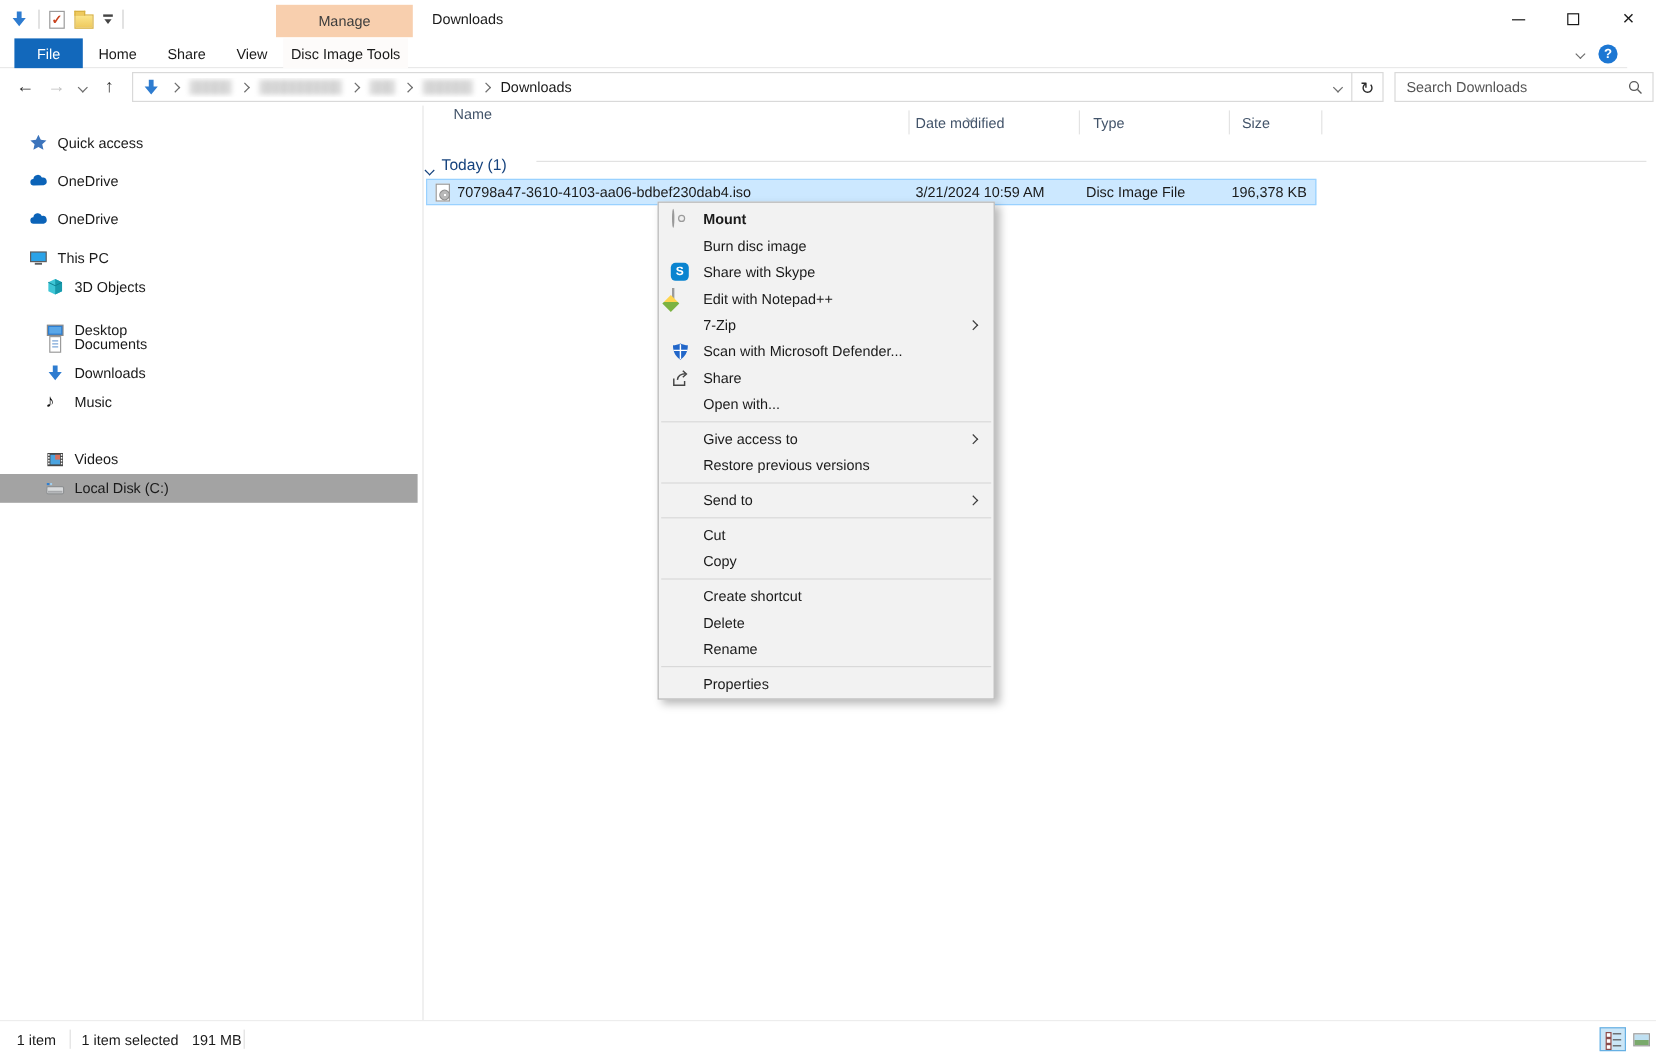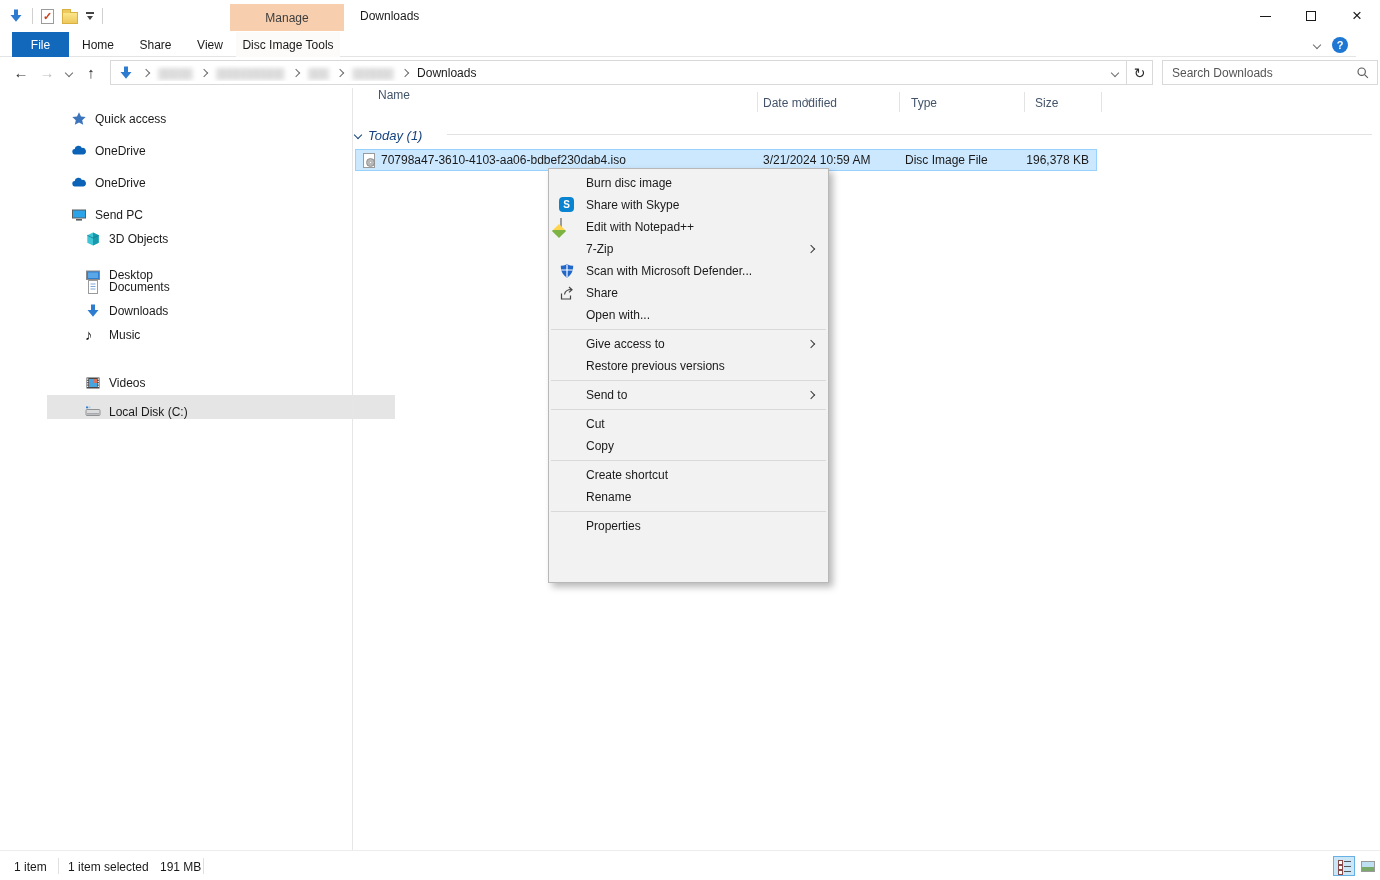--- a/index.html
+++ b/index.html
@@ -60,37 +60,37 @@
   .refresh-cell { width:26px; height:25px; border-left:1px solid #d9d9d9;
     display:flex; align-items:center; justify-content:center; font-size:14px; color:#2b2b2b; }
   .search-field { position:absolute; left:1162px; top:3px; width:216px; height:25px;
     border:1px solid #d9d9d9; display:flex; align-items:center; }
   .search-field input { flex:1; border:none; outline:none; padding-left:9px; font-size:12px;
     font-family:"Liberation Sans", sans-serif; color:#444; background:transparent; }
   .search-field input::placeholder { color:#555; opacity:1; }
   .mag-wrap { width:28px; display:flex; justify-content:center; }
 
   
-  .sidebar { position:absolute; left:0; top:88px; width:352px; height:762px; background:#fff;margin-left:47px; }
+  .sidebar { position:absolute; left:0; top:88px; width:352px; height:762px; background:#fff; }
   .pane-divider { position:absolute; left:352px; top:88px; width:1px; height:762px; background:#e6e6e6; }
   .side-row { position:absolute; height:24px; display:flex; align-items:center; gap:8px; width:348px; }
   .side-row.lvl0 { padding-left:24px; }
   .side-row.lvl1 { padding-left:38px; }
-  .side-row.sel { background:#e5e5e5;align-items:flex-end; }
+  .side-row.sel { background:#a3a3a3; }
   .side-row .lbl { white-space:nowrap; }
 
   .note-glyph { font-size:15px; color:#111; line-height:16px; }
 
   
   .col-head { position:absolute; top:88px; color:#43546a; }
   .head-sep { position:absolute; width:1px; height:20px; top:92px; background:#e3e3e3; }
   .sort-chev { position:absolute; left:806px; top:90px; }
   .sort-chev .chr { width:5px; height:5px; border-color:#8a97a5; }
 
-  .group-row { position:absolute; left:355px; top:125px; height:20px; display:flex; align-items:center; gap:7px;font-style:italic; }
+  .group-row { position:absolute; left:355px; top:125px; height:20px; display:flex; align-items:flex-end; gap:7px; }
   .group-row .chr { border-color:#16437e; width:6px; height:6px; }
   .group-label { color:#16437e; font-size:13px; }
   .group-line { position:absolute; left:447px; top:134px; width:925px; height:1px; background:#e2e2e2; }
 
   .file-row { position:absolute; left:355px; top:149px; width:742px; height:22px;
     background:#cce8ff; border:1px solid #99d1ff; }
   .file-row .cell { position:absolute; top:3px; white-space:nowrap; }
   .iso-ico { position:absolute; left:7px; top:3px; width:12px; height:15px;
     background:#fff; border:1px solid #9b9b9b; }
   .iso-ico::after { content:""; position:absolute; left:1.5px; top:4px; width:7px; height:7px;
@@ -250,21 +250,21 @@
       <span class="lbl">OneDrive</span>
     </div>
 
     <div class="side-row lvl0" style="top:115px">
       <span class="icon16">
         <svg viewBox="0 0 16 16" width="16" height="16">
           <rect x="1.5" y="3" width="13" height="8" fill="#2ba3e8" stroke="#5b5d60" stroke-width="1"></rect>
           <rect x="5" y="12" width="6" height="1.6" fill="#5b5d60"></rect>
         </svg>
       </span>
-      <span class="lbl">Send PC</span>
+      <span class="lbl">This PC</span>
     </div>
 
     <div class="side-row lvl1" style="top:139px">
       <span class="icon16">
         <svg viewBox="0 0 16 16" width="16" height="16">
           <path d="M8 1.5l5.7 2.8v7.4L8 14.5l-5.7-2.8V4.3z" fill="#3ec6d6"></path>
           <path d="M8 1.5v13l5.7-2.8V4.3z" fill="#189aac"></path>
           <path d="M2.3 4.3L8 7.1l5.7-2.8" stroke="#0e7f90" stroke-width=".8" fill="none"></path>
         </svg>
       </span>
@@ -360,20 +360,24 @@
 
   <div class="file-row">
     <span class="iso-ico"></span>
     <span class="cell" style="left:25px">70798a47-3610-4103-aa06-bdbef230dab4.iso</span>
     <span class="cell" style="left:407px">3/21/2024 10:59 AM</span>
     <span class="cell" style="left:549px">Disc Image File</span>
     <span class="cell" style="right:7px">196,378 KB</span>
   </div>
 
   <div class="ctx">
+    <div class="mi bold">
+      <span class="mi-icon"><span class="disc-ico"></span></span>
+      <span class="mi-label">Mount</span>
+    </div>
     <div class="mi">
       <span class="mi-label">Burn disc image</span>
     </div>
     <div class="mi">
       <span class="mi-icon">
           <span class="skype-ico">S</span>
         </span>
       <span class="mi-label">Share with Skype</span>
     </div>
     <div class="mi">
@@ -430,20 +434,23 @@
       <span class="mi-label">Cut</span>
     </div>
     <div class="mi">
       <span class="mi-label">Copy</span>
     </div>
 
     <div class="menu-sep"></div>
 
     <div class="mi">
       <span class="mi-label">Create shortcut</span>
+    </div>
+    <div class="mi">
+      <span class="mi-label">Delete</span>
     </div>
     <div class="mi">
       <span class="mi-label">Rename</span>
     </div>
 
     <div class="menu-sep"></div>
 
     <div class="mi">
       <span class="mi-label">Properties</span>
     </div>

